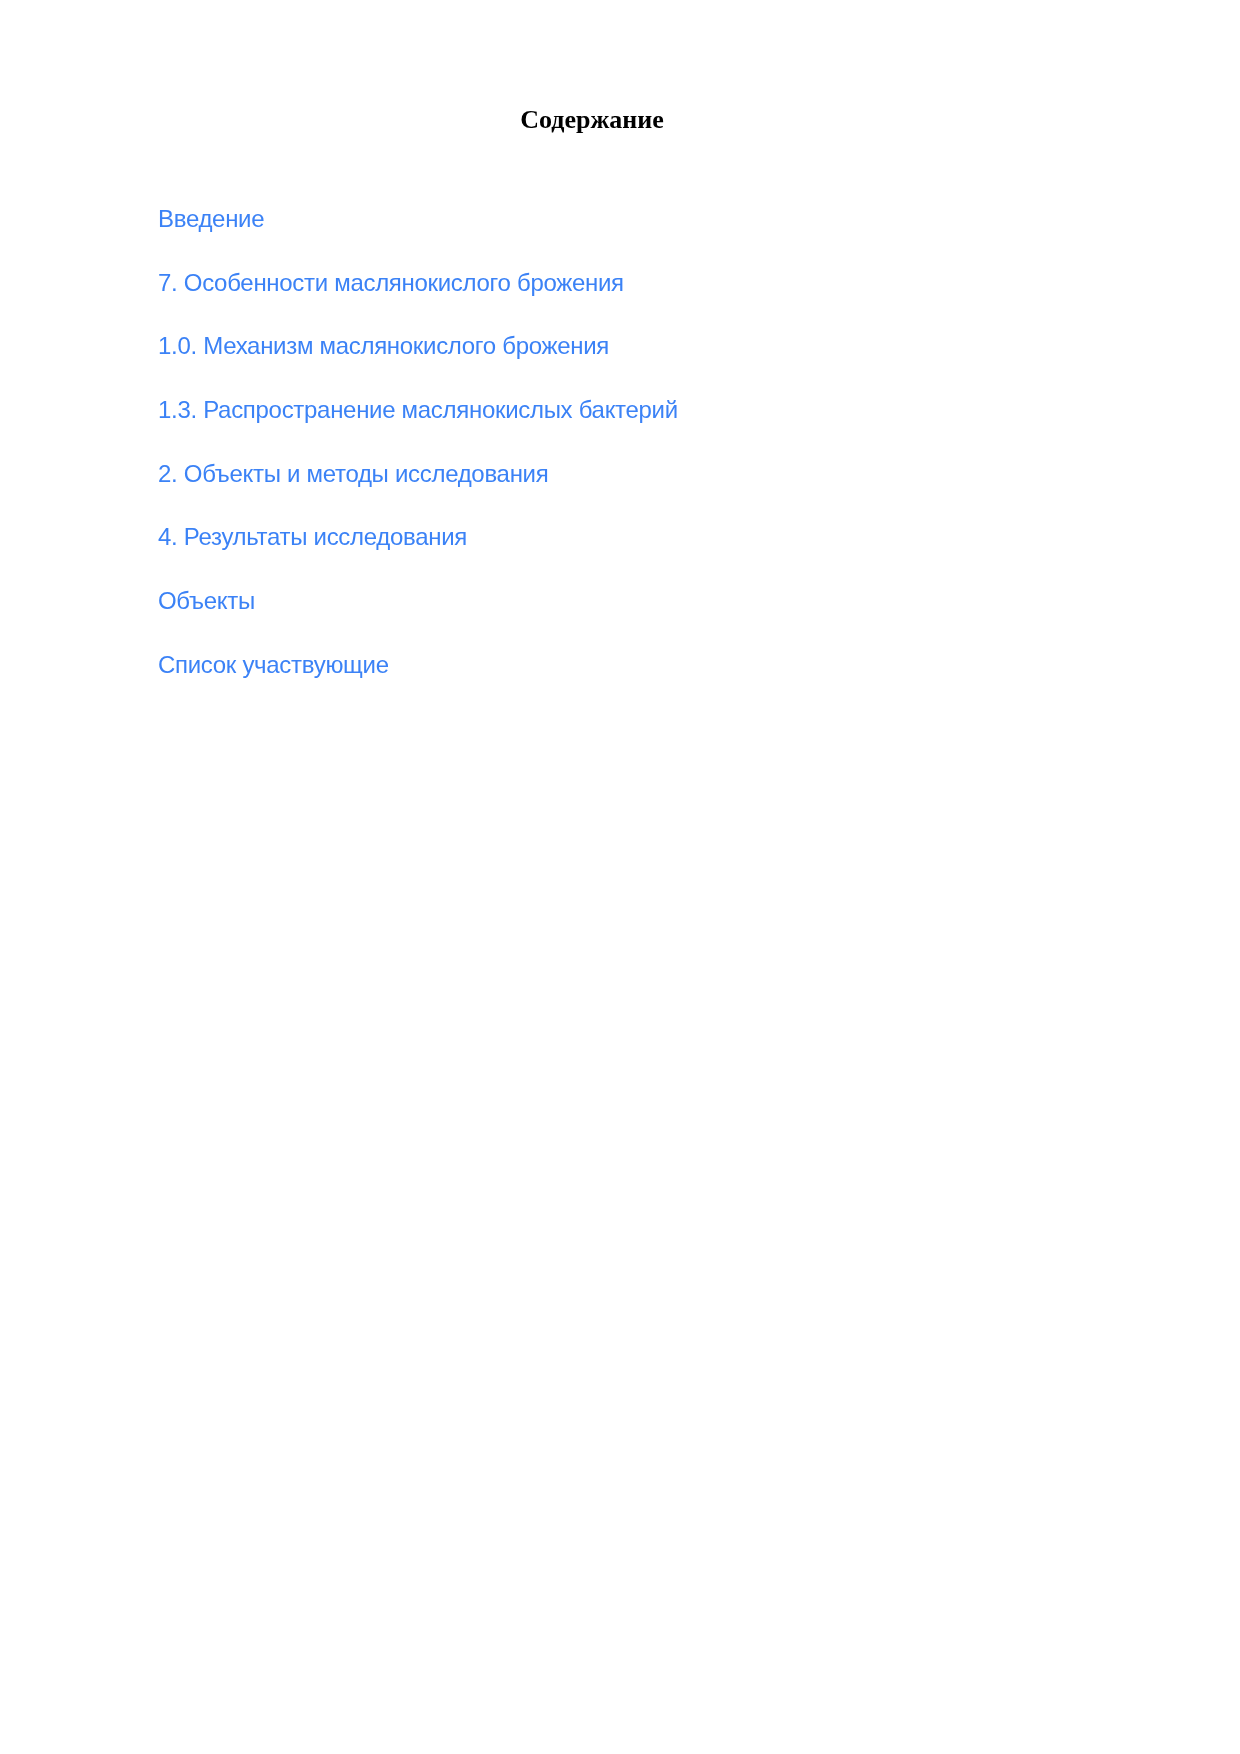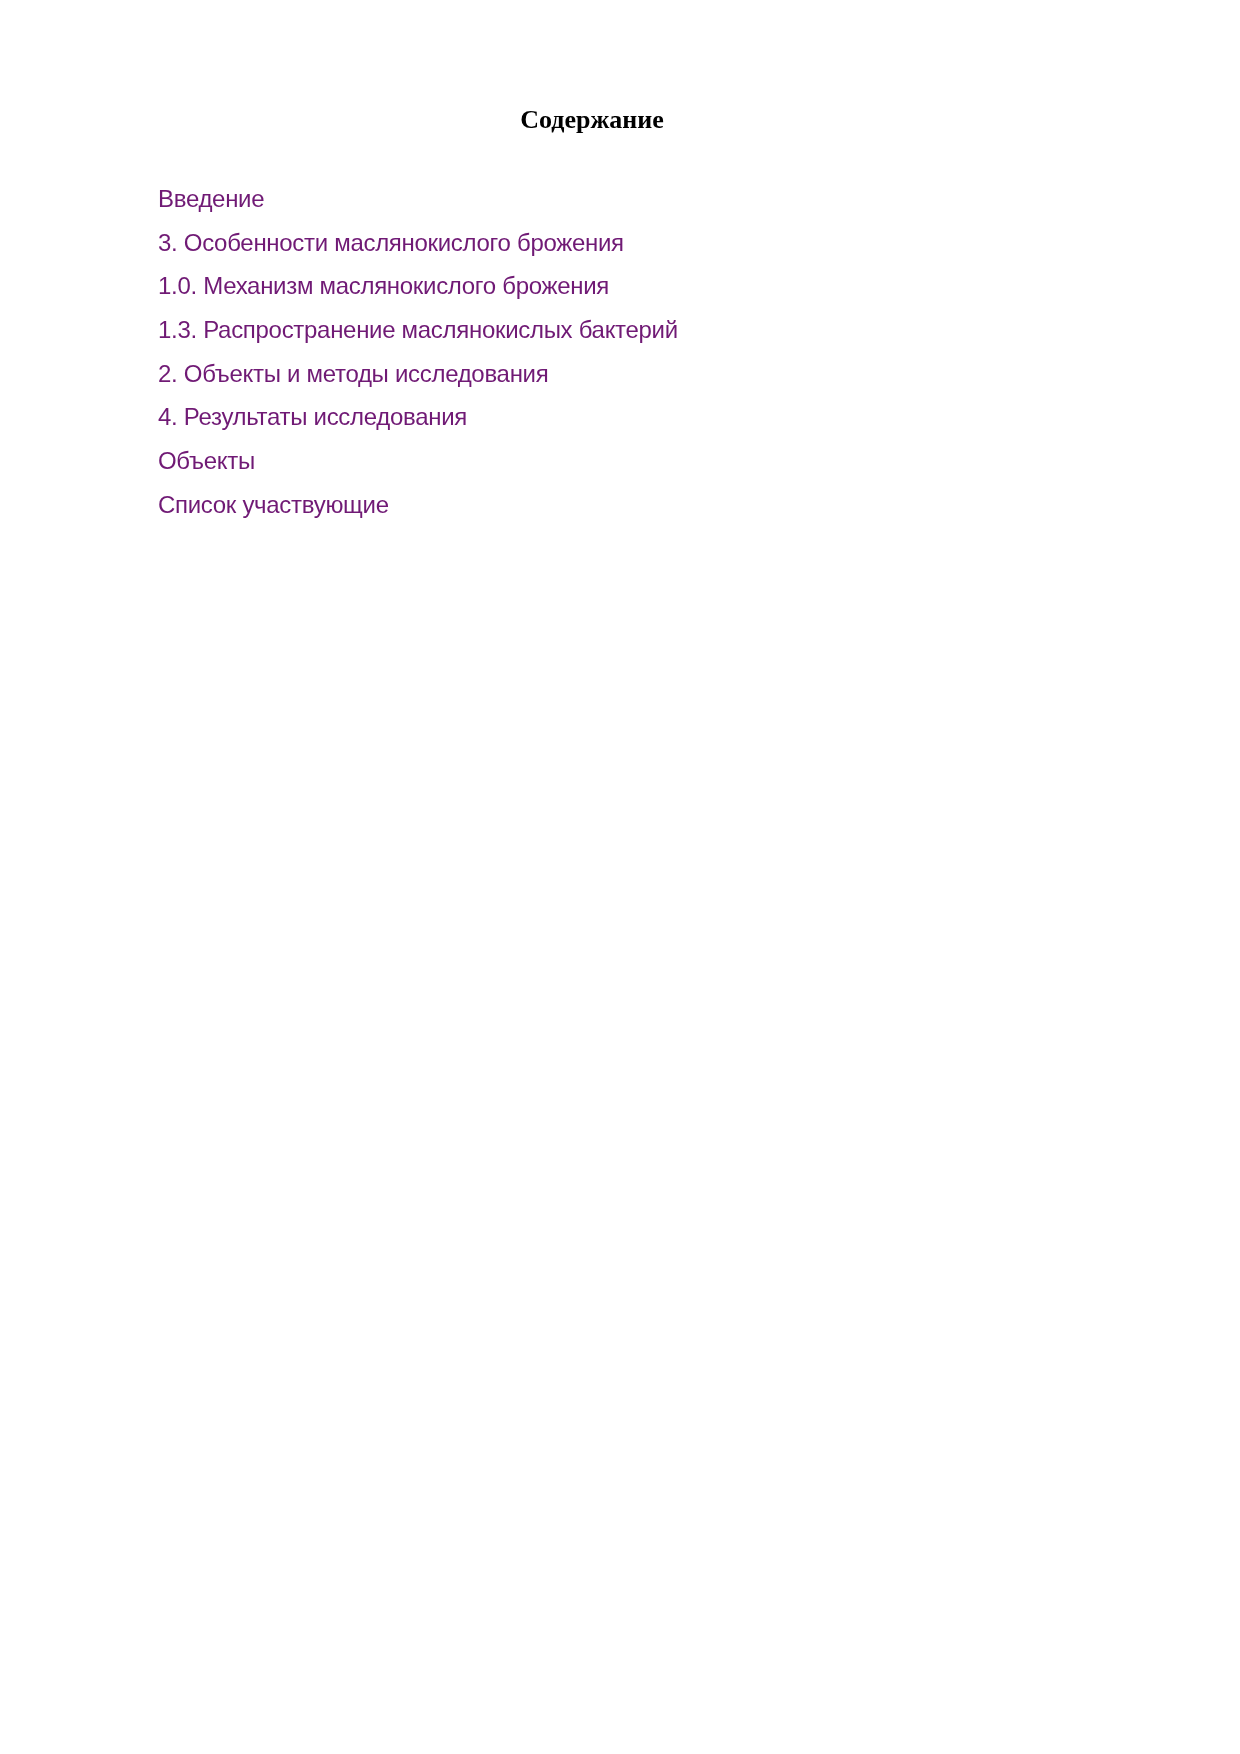--- a/index.html
+++ b/index.html
@@ -5,32 +5,32 @@
   html, body { margin: 0; padding: 0; background: #ffffff; }
   body { width: 1240px; height: 1754px; position: relative; overflow: hidden; }
   .page { position: absolute; left: 0; top: 0; width: 1240px; height: 1754px; background: #ffffff; }
   .title {
     position: absolute; left: 0; top: 104px; width: 1184px; text-align: center;
     font-family: "Liberation Serif", serif; font-weight: bold; font-size: 26px; color: #000;
     line-height: 32px;
   }
   .toc { position: absolute; left: 158px; top: 182px; margin: 0; padding: 0; list-style: none; }
   .toc li {
-    font-family: "Liberation Sans", sans-serif; font-size: 24px; color: #701a75;
-    height: 43.7px; line-height: 34px; white-space: nowrap; letter-spacing: -0.3px;
+    font-family: "Liberation Sans", sans-serif; font-size: 24px; color: #3b82f6;
+    height: 43.7px; line-height: 34px; white-space: nowrap; letter-spacing: -0.3px; margin-top: 20px;
   }
 </style>
 </head>
 <body>
 
 <div class="page">
   <div class="title">Содержание</div>
   <ul class="toc">
     <li>Введение</li>
-    <li>3. Особенности маслянокислого брожения</li>
+    <li>7. Особенности маслянокислого брожения</li>
     <li>1.0. Механизм маслянокислого брожения</li>
     <li>1.3. Распространение маслянокислых бактерий</li>
     <li>2. Объекты и методы исследования</li>
     <li>4. Результаты исследования</li>
     <li>Объекты</li>
     <li>Список участвующие</li>
   </ul>
 </div>
 
 </body></html>

